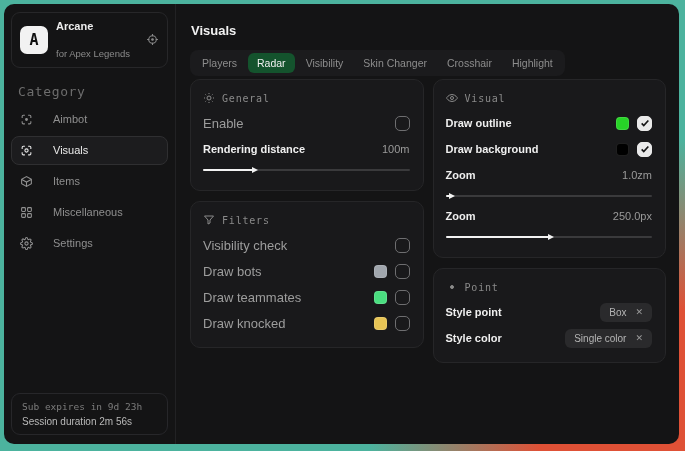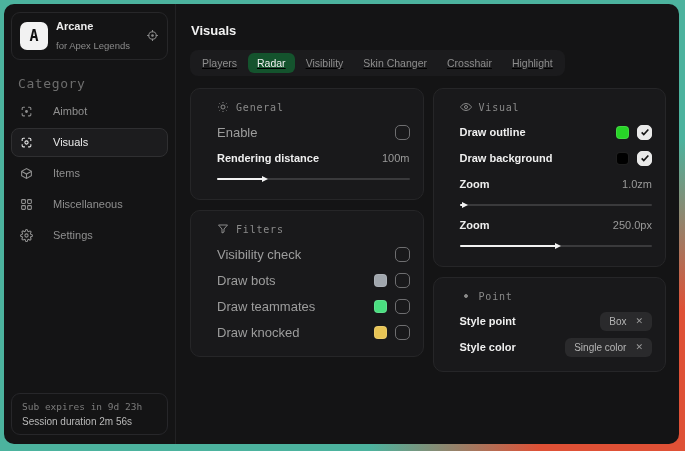--- a/index.html
+++ b/index.html
@@ -20,21 +20,21 @@
     margin:8px 7px 4px 7px; padding:7px 8px; border:1px solid #272729; border-radius:9px;
     display:flex; align-items:center; gap:8px;
   }
   .logo {
     width:28px; height:28px; border-radius:7px; background:#f2f2f2; color:#111;
     display:flex; align-items:center; justify-content:center;
     font-weight:bold; font-size:15px; font-family:"DejaVu Sans Mono", monospace;
   }
   .app-names { flex:1; line-height:1.15; }
   .app-title { color:#ececec; font-size:11px; font-weight:bold; }
-  .app-sub { color:#8b8b8b; font-size:9.5px; margin-top:8px; }
+  .app-sub { color:#8b8b8b; font-size:9.5px; margin-top:16px; }
   .hdr-icon { color:#8a8a8a; display:flex; }
   .category {
     color:#6d6d6d; font-size:13px; letter-spacing:0.6px; margin:12px 0 6px 14px;
     font-family:"DejaVu Sans Mono", monospace;
   }
   .nav { display:flex; flex-direction:column; gap:2px; padding:0 7px; }
   .nav-item {
     display:flex; align-items:center; gap:20px; padding:7px 8px; border-radius:8px;
     color:#8f8f8f; font-size:11px; border:1px solid transparent; cursor:default;
   }
@@ -45,29 +45,29 @@
   .footer-box {
     margin:0 7px 9px 7px; padding:7px 10px; border:1px solid #27272a; border-radius:9px;
   }
   .foot1 { color:#7c7c7c; font-size:9.5px; font-family:"DejaVu Sans Mono", monospace; }
   .foot2 { color:#b9b9b9; font-size:10px; margin-top:4px; }
   
   .main { flex:1; padding:13px 13px 0 14px; display:flex; flex-direction:column; }
   .page-title { color:#f1f1f1; font-size:13px; font-weight:bold; margin:6px 0 12px 1px; }
   .tab-strip {
     align-self:flex-start; background:#1b1b1d; border-radius:8px; padding:3px;
-    display:flex; gap:2px; margin-bottom:12px;text-decoration:underline;
+    display:flex; gap:2px; margin-bottom:3px;
   }
   .tab { color:#8d8d8d; font-size:10.5px; padding:4px 9px; border-radius:6px; cursor:default; white-space:nowrap; }
   .tab.active { background:#14532d; color:#f0f0f0; }
   .columns { display:flex; gap:9px; align-items:flex-start; }
   .col { flex:1; display:flex; flex-direction:column; gap:10px; }
   .card {
     background:#19191b; border:1px solid #262628; border-radius:10px;
-    padding:10px 13px 13px 26px; display:flex; flex-direction:column;
+    padding:10px 13px 13px 12px; display:flex; flex-direction:column;
   }
   .card-head {
     display:flex; align-items:center; gap:7px; color:#8a8a8a;
     font-family:"DejaVu Sans Mono", monospace; font-size:10px; letter-spacing:0.8px;
     margin:2px 0 8px 0;
   }
   .card-head .ch-icon { display:flex; color:#8a8a8a; }
   .row { display:flex; align-items:center; justify-content:space-between; min-height:22px; }
   .row + .row { margin-top:4px; }
   .lbl-muted { color:#9d9d9d; font-size:13px; }

